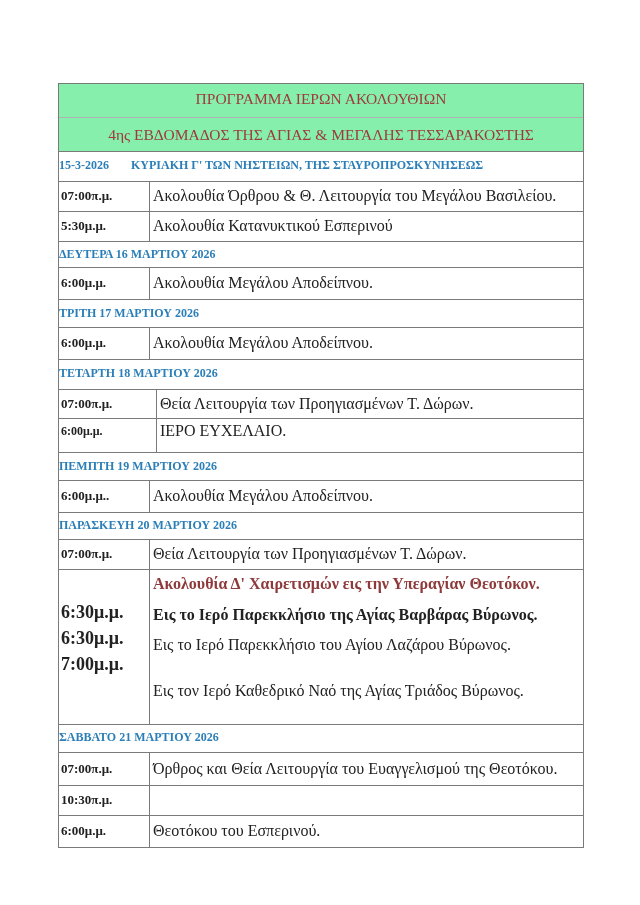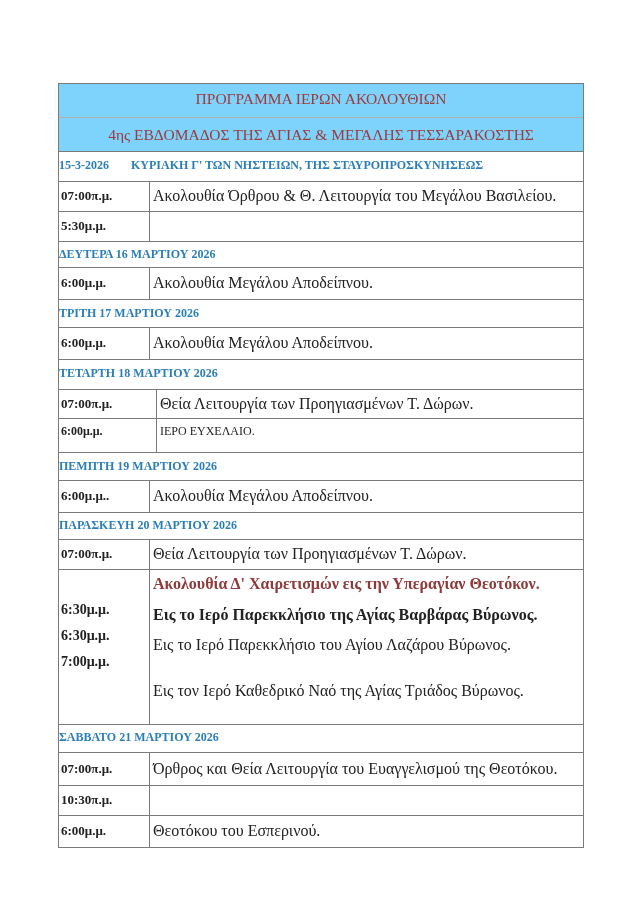--- a/index.html
+++ b/index.html
@@ -1,30 +1,30 @@
 <!DOCTYPE html>
 <html><head>
 <meta charset="utf-8">
 <style>
   html, body { margin: 0; padding: 0; background: #ffffff; }
   body { width: 640px; height: 905px; position: relative; font-family: "Liberation Serif", "DejaVu Serif", serif; color: #222; }
   .table { position: absolute; left: 58px; top: 83px; width: 526px; border: 1.5px solid #7a7a7a; box-sizing: border-box; }
-  .band { background: #7dd3fc; border-bottom: 1.5px solid #7a7a7a; }
+  .band { background: #86efac; border-bottom: 1.5px solid #7a7a7a; }
   .band .t { text-align: center; color: #9e3a3a; font-size: 15.5px; }
   .band .t1 { height: 33px; line-height: 30px; border-bottom: 1px solid #b0b0b0; }
   .band .t2 { height: 33px; line-height: 33px; }
   .dayrow { text-align: left; color: #2b7fb8; font-weight: bold; font-size: 12px; border-bottom: 1.5px solid #7a7a7a; box-sizing: border-box; }
   .dayrow .datepart { margin-right: 22px; }
   .row { display: flex; border-bottom: 1.5px solid #7a7a7a; box-sizing: border-box; }
   .row:last-child { border-bottom: none; }
   .time { width: 91px; border-right: 1.5px solid #7a7a7a; box-sizing: border-box; font-weight: bold; font-size: 13px; padding-left: 2px; }
   .time.wide { width: 98px; }
   .desc { flex: 1; font-size: 16px; padding-left: 3px; }
   .multi .time { position: relative; }
-  .multi .time span { display: block; position: absolute; left: 2px; font-family: "Liberation Serif", serif; font-size: 14px; }
+  .multi .time span { display: block; position: absolute; left: 2px; font-family: "Liberation Serif", serif; font-size: 18px; }
   .multi .desc span { display: block; position: absolute; left: 3px; }
   .multi .desc { position: relative; }
 </style>
 </head>
 <body>
 
 <div class="table">
   <div class="band">
     <div class="t t1">ΠΡΟΓΡΑΜΜΑ ΙΕΡΩΝ ΑΚΟΛΟΥΘΙΩΝ</div>
     <div class="t t2">4ης ΕΒΔΟΜΑΔΟΣ ΤΗΣ ΑΓΙΑΣ &amp; ΜΕΓΑΛΗΣ ΤΕΣΣΑΡΑΚΟΣΤΗΣ</div>
@@ -32,20 +32,21 @@
 
   <div class="dayrow" style="height:30px;line-height:26px;">
     <span class="datepart">15-3-2026</span><span>ΚΥΡΙΑΚΗ Γ' ΤΩΝ ΝΗΣΤΕΙΩΝ, ΤΗΣ ΣΤΑΥΡΟΠΡΟΣΚΥΝΗΣΕΩΣ</span>
   </div>
   <div class="row" style="height:30px;line-height:28px;">
     <div class="time">07:00π.μ.</div>
     <div class="desc">Ακολουθία Όρθρου &amp; Θ. Λειτουργία του Μεγάλου Βασιλείου.</div>
   </div>
   <div class="row" style="height:30px;line-height:28px;">
     <div class="time">5:30μ.μ.</div>
+    <div class="desc">Ακολουθία Κατανυκτικού  Εσπερινού</div>
   </div>
 
   <div class="dayrow" style="height:26px;line-height:24px;">
     <span>ΔΕΥΤΕΡΑ 16 ΜΑΡΤΙΟΥ 2026</span>
   </div>
   <div class="row" style="height:32px;line-height:30px;">
     <div class="time">6:00μ.μ.</div>
     <div class="desc">Ακολουθία Μεγάλου Αποδείπνου.</div>
   </div>
 
@@ -59,21 +60,21 @@
 
   <div class="dayrow" style="height:30px;line-height:26px;">
     <span>ΤΕΤΑΡΤΗ 18 ΜΑΡΤΙΟΥ 2026</span>
   </div>
   <div class="row" style="height:29px;line-height:27px;">
     <div class="time wide">07:00π.μ.</div>
     <div class="desc">Θεία Λειτουργία των Προηγιασμένων Τ. Δώρων.</div>
   </div>
   <div class="row" style="height:34px;line-height:24px;">
     <div class="time wide" style="font-size:12px;">6:00μ.μ.</div>
-    <div class="desc" style="font-size:12px;">ΙΕΡΟ ΕΥΧΕΛΑΙΟ.</div>
+    <div class="desc" style="font-size:16px;">ΙΕΡΟ ΕΥΧΕΛΑΙΟ.</div>
   </div>
 
   <div class="dayrow" style="height:28px;line-height:26px;">
     <span>ΠΕΜΠΤΗ 19 ΜΑΡΤΙΟΥ 2026</span>
   </div>
   <div class="row" style="height:32px;line-height:30px;">
     <div class="time">6:00μ.μ..</div>
     <div class="desc">Ακολουθία Μεγάλου Αποδείπνου.</div>
   </div>
 

